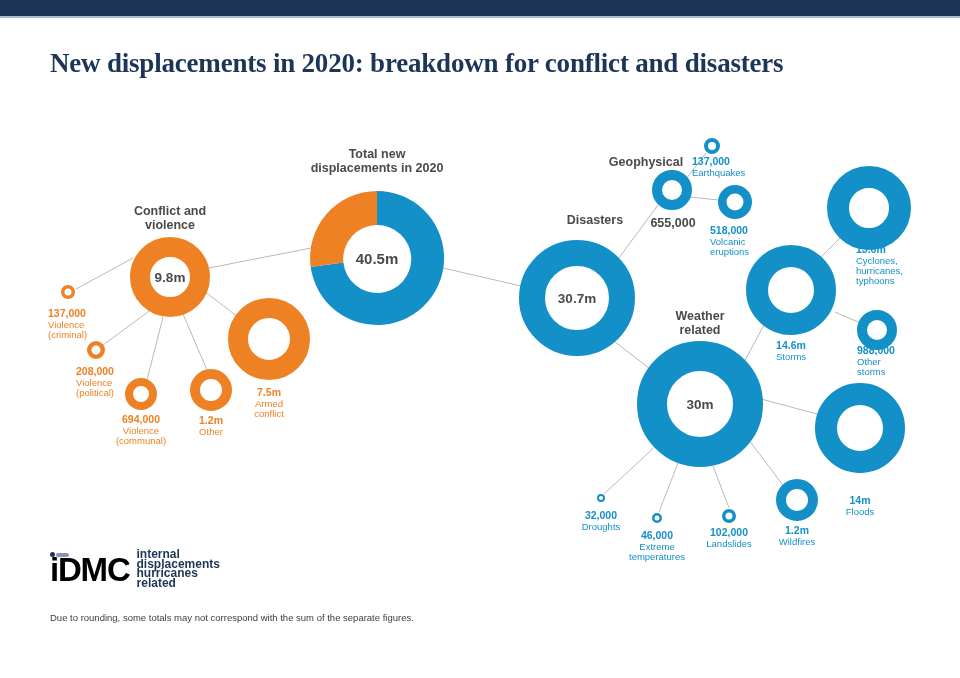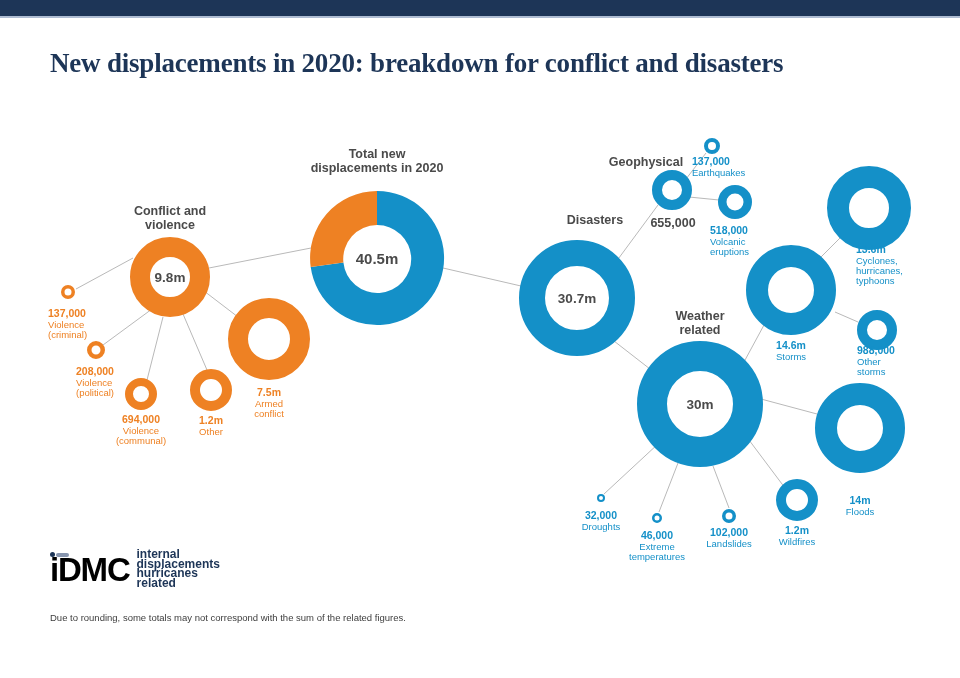--- a/index.html
+++ b/index.html
@@ -256,15 +256,15 @@
   </svg>
 
   <div class="logo">
     <span class="logo-mark">
       <span class="logo-dot"></span>
       <span class="logo-dash"></span>
       <span>iDMC</span>
     </span><span class="logo-tag"><span>internal</span><br><span>displacements</span><br><span>hurricanes</span><br><span>related</span></span>
   </div>
 
-  <div class="footnote">Due to rounding, some totals may not correspond with the sum of the related figures.</div>
+  <div class="footnote">Due to rounding, some totals may not correspond with the sum of the separate figures.</div>
 
 </div>
 
 </body></html>

